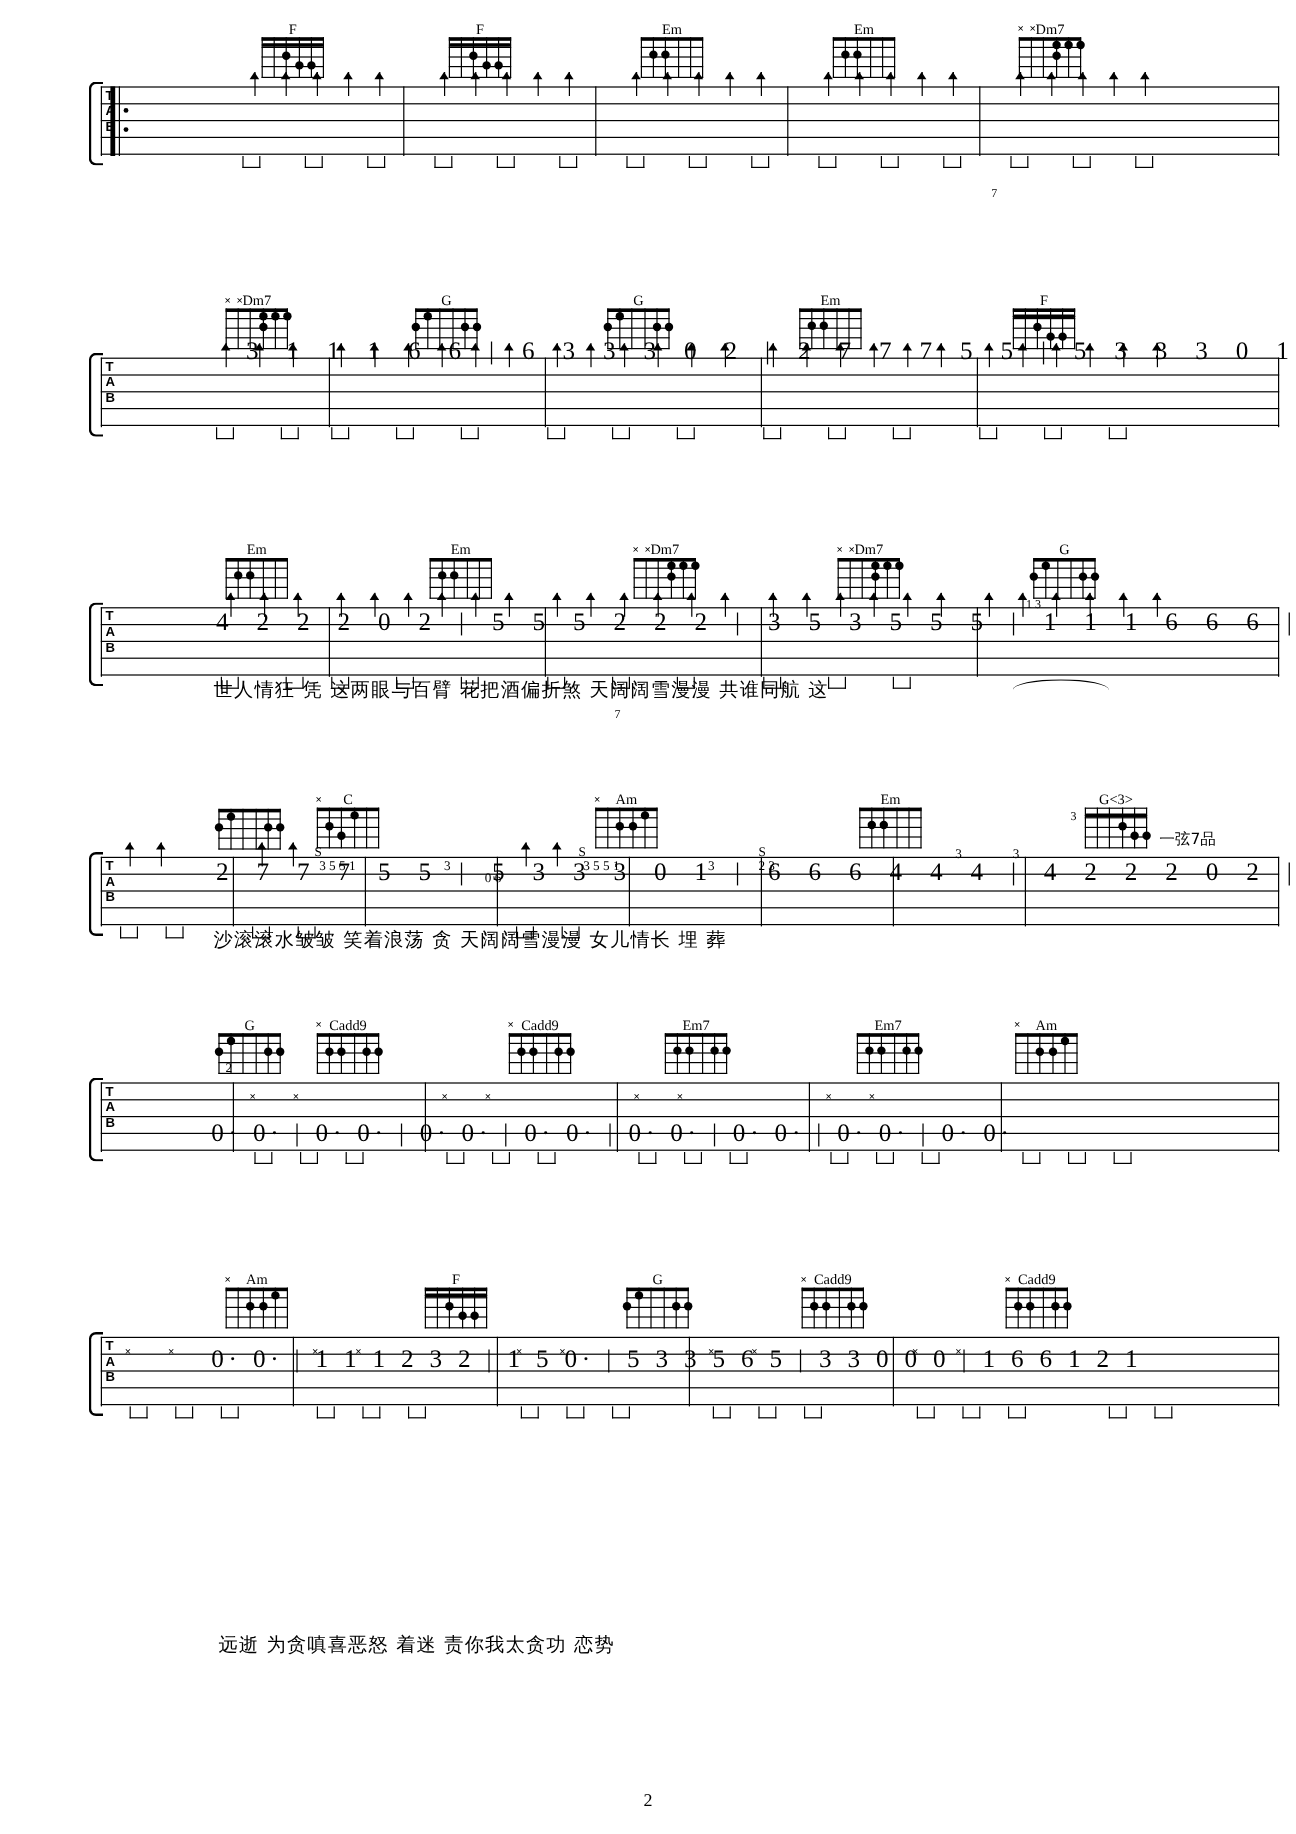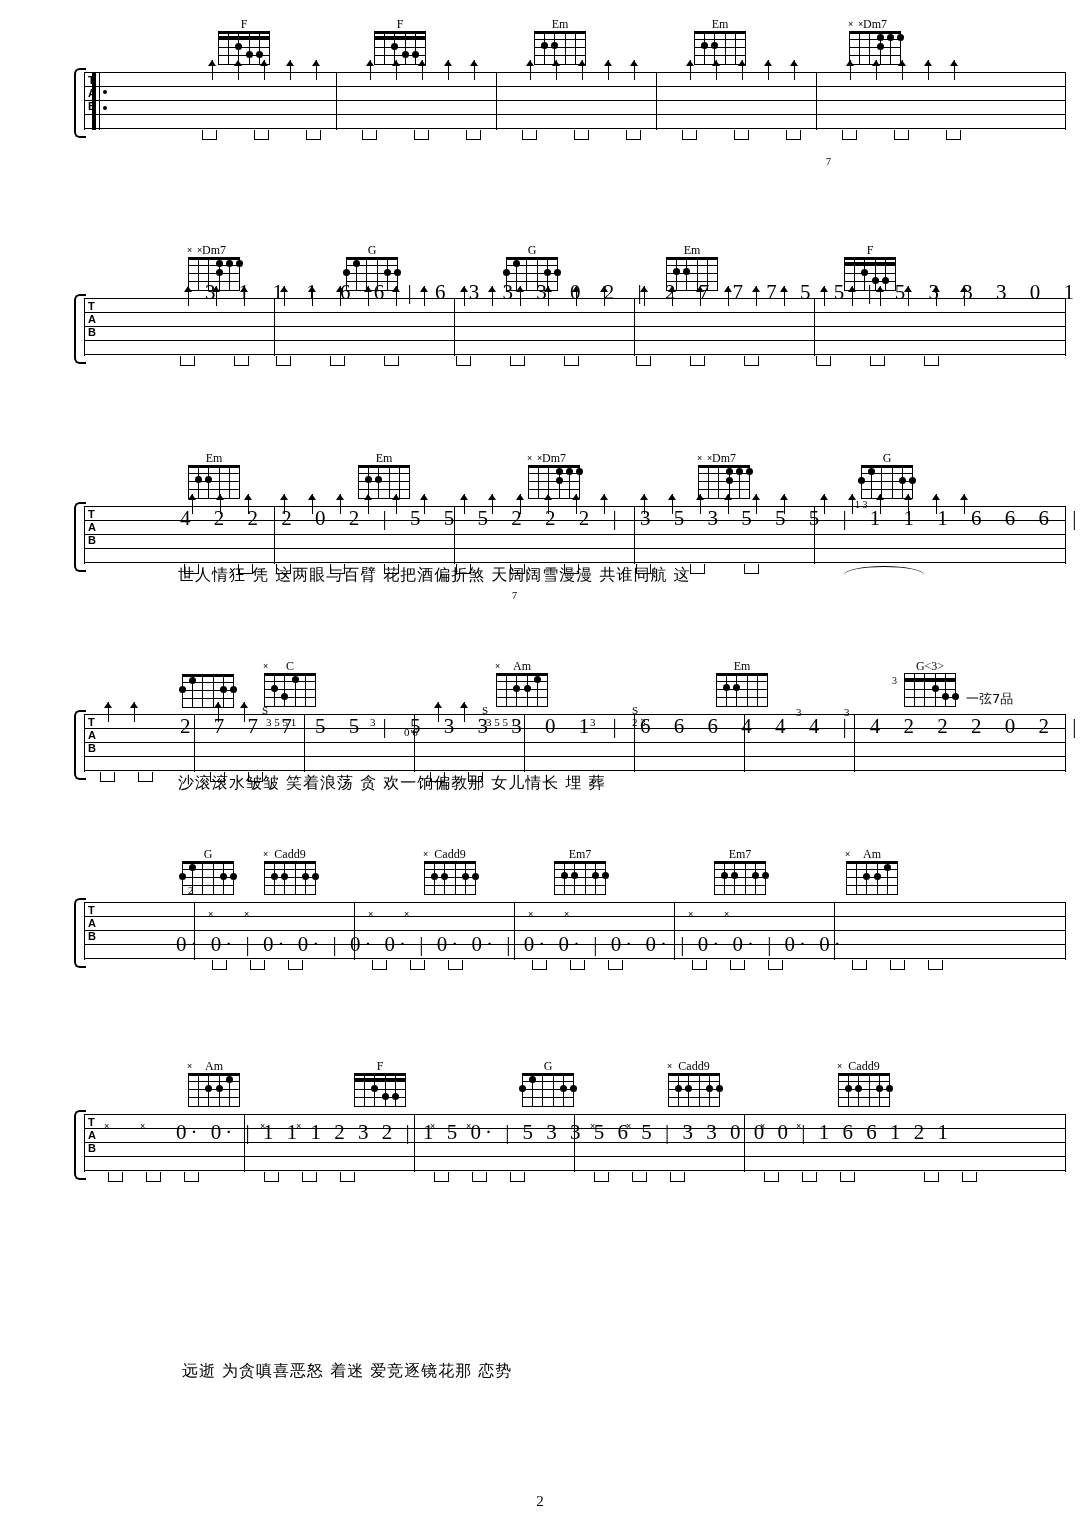--- a/index.html
+++ b/index.html
@@ -566,21 +566,21 @@
           <div class="arrowdn" style="left:606px;top:58px"></div>
           <div class="arrowdn" style="left:660px;top:58px"></div>
       <div class="slur" style="left:760px;top:60px;width:80px;"></div>
     </div>
   </div>
 
   <div class="numline">
     <div class="num" style="left:180px;top:140px;letter-spacing:9px;white-space:nowrap;">2 7 7 7 5 5 | 5 3 3 3 0 1 | 6 6 6 4 4 4 | 4 2 2 2 0 2 | 5· 5·</div>
   </div>
   <div class="lyricline">
-    <div class="ly" style="left:178px;top:168px;letter-spacing:1px;white-space:nowrap;">沙滚滚水皱皱 笑着浪荡 贪 欢一饷偏教那 女儿情长 埋 葬</div>
+    <div class="ly" style="left:178px;top:168px;letter-spacing:1px;white-space:nowrap;">沙滚滚水皱皱 笑着浪荡 贪 天阔阔雪漫漫 女儿情长 埋 葬</div>
   </div>
   <div class="tiny" style="left:512px;top:138px;">7</div>
 </div>
 
 <div class="system" style="top:660px;">
   <div class="chordrow">
     <div class="chord" style="left:176px;">
       <div class="grid" style="margin-top:14px">
         <div class="nut"></div>
         <div class="h" style="top:8px"></div>
@@ -1049,19 +1049,19 @@
           <div class="arrowdn" style="left:586px;top:58px"></div>
       <div class="arrowdn" style="left:680px;top:58px"></div>
           <div class="arrowdn" style="left:718px;top:58px"></div>
           <div class="arrowdn" style="left:756px;top:58px"></div>
       <div class="arrowdn" style="left:840px;top:58px"></div>
           <div class="arrowdn" style="left:878px;top:58px"></div>
     </div>
   </div>
 
   <div class="lyricline">
-    <div class="ly" style="left:182px;top:178px;letter-spacing:1px;white-space:nowrap;">远逝 为贪嗔喜恶怒 着迷 爱竞逐镜花那 恋势</div>
+    <div class="ly" style="left:182px;top:178px;letter-spacing:1px;white-space:nowrap;">远逝 为贪嗔喜恶怒 着迷 责你我太贪功 恋势</div>
   </div>
 </div>
 
 <div class="pagenum">2</div>
 
 </div>
 
 </body></html>

